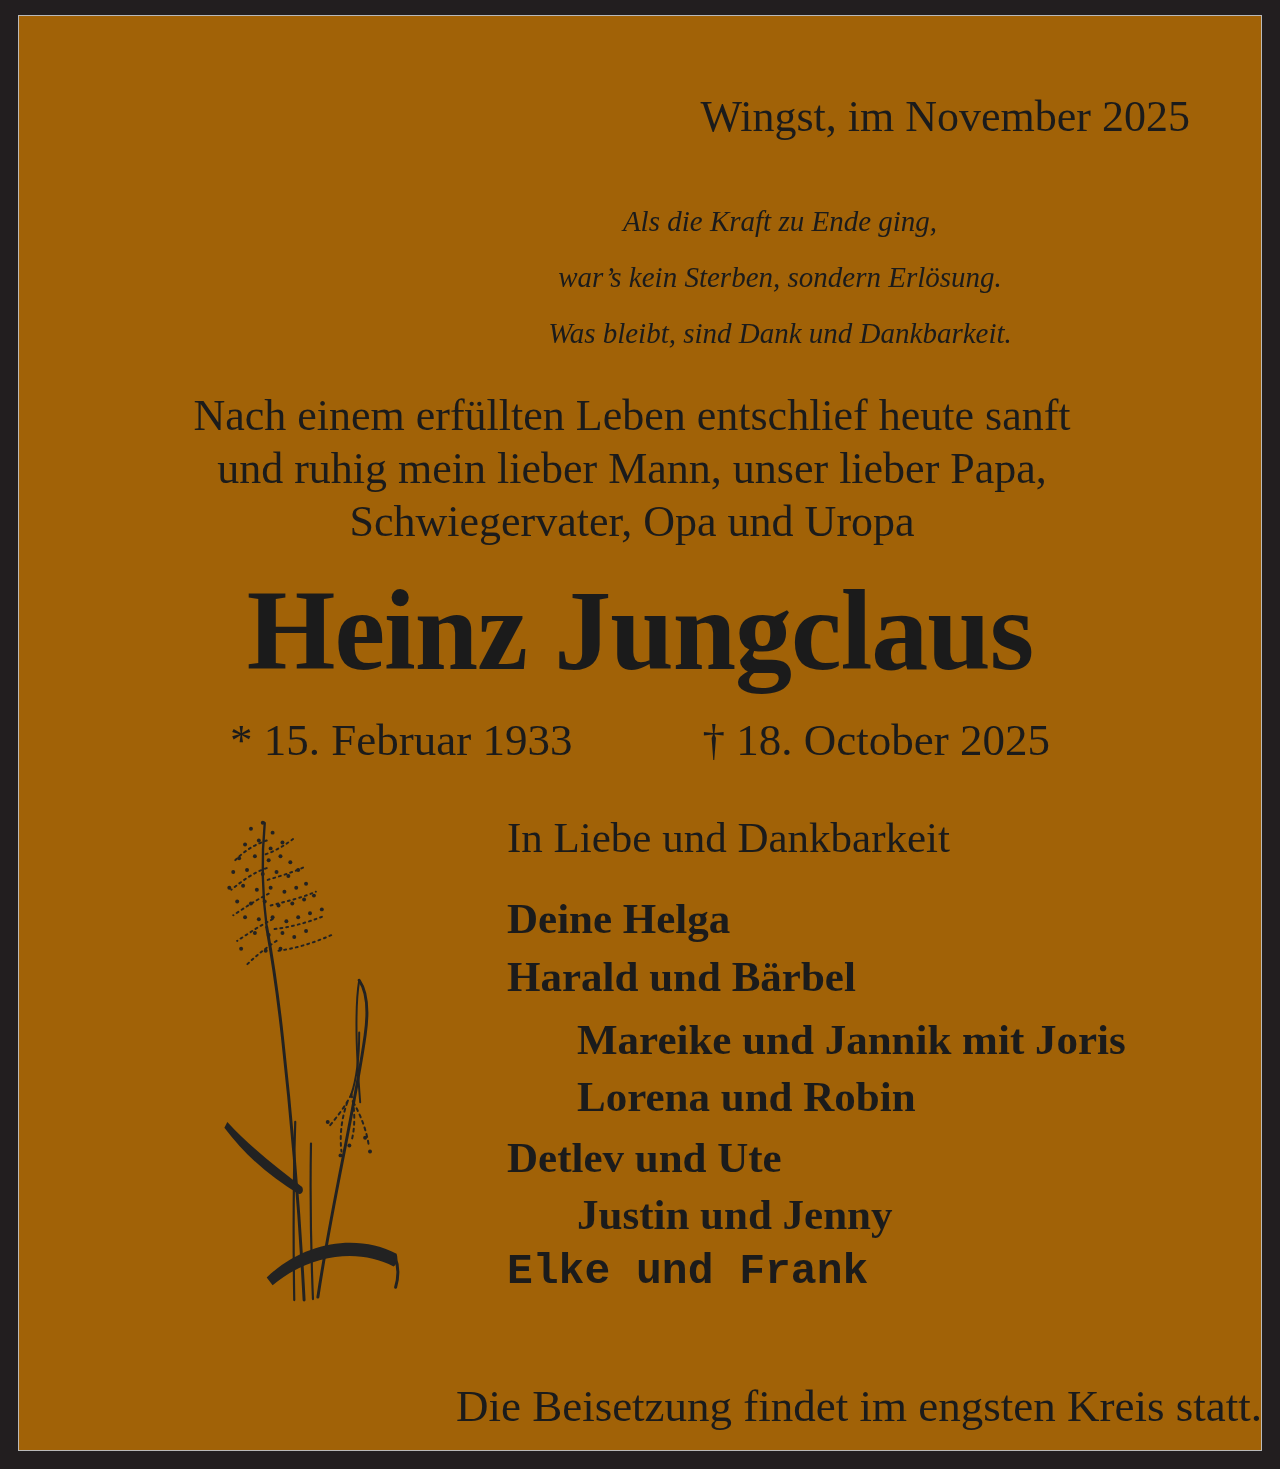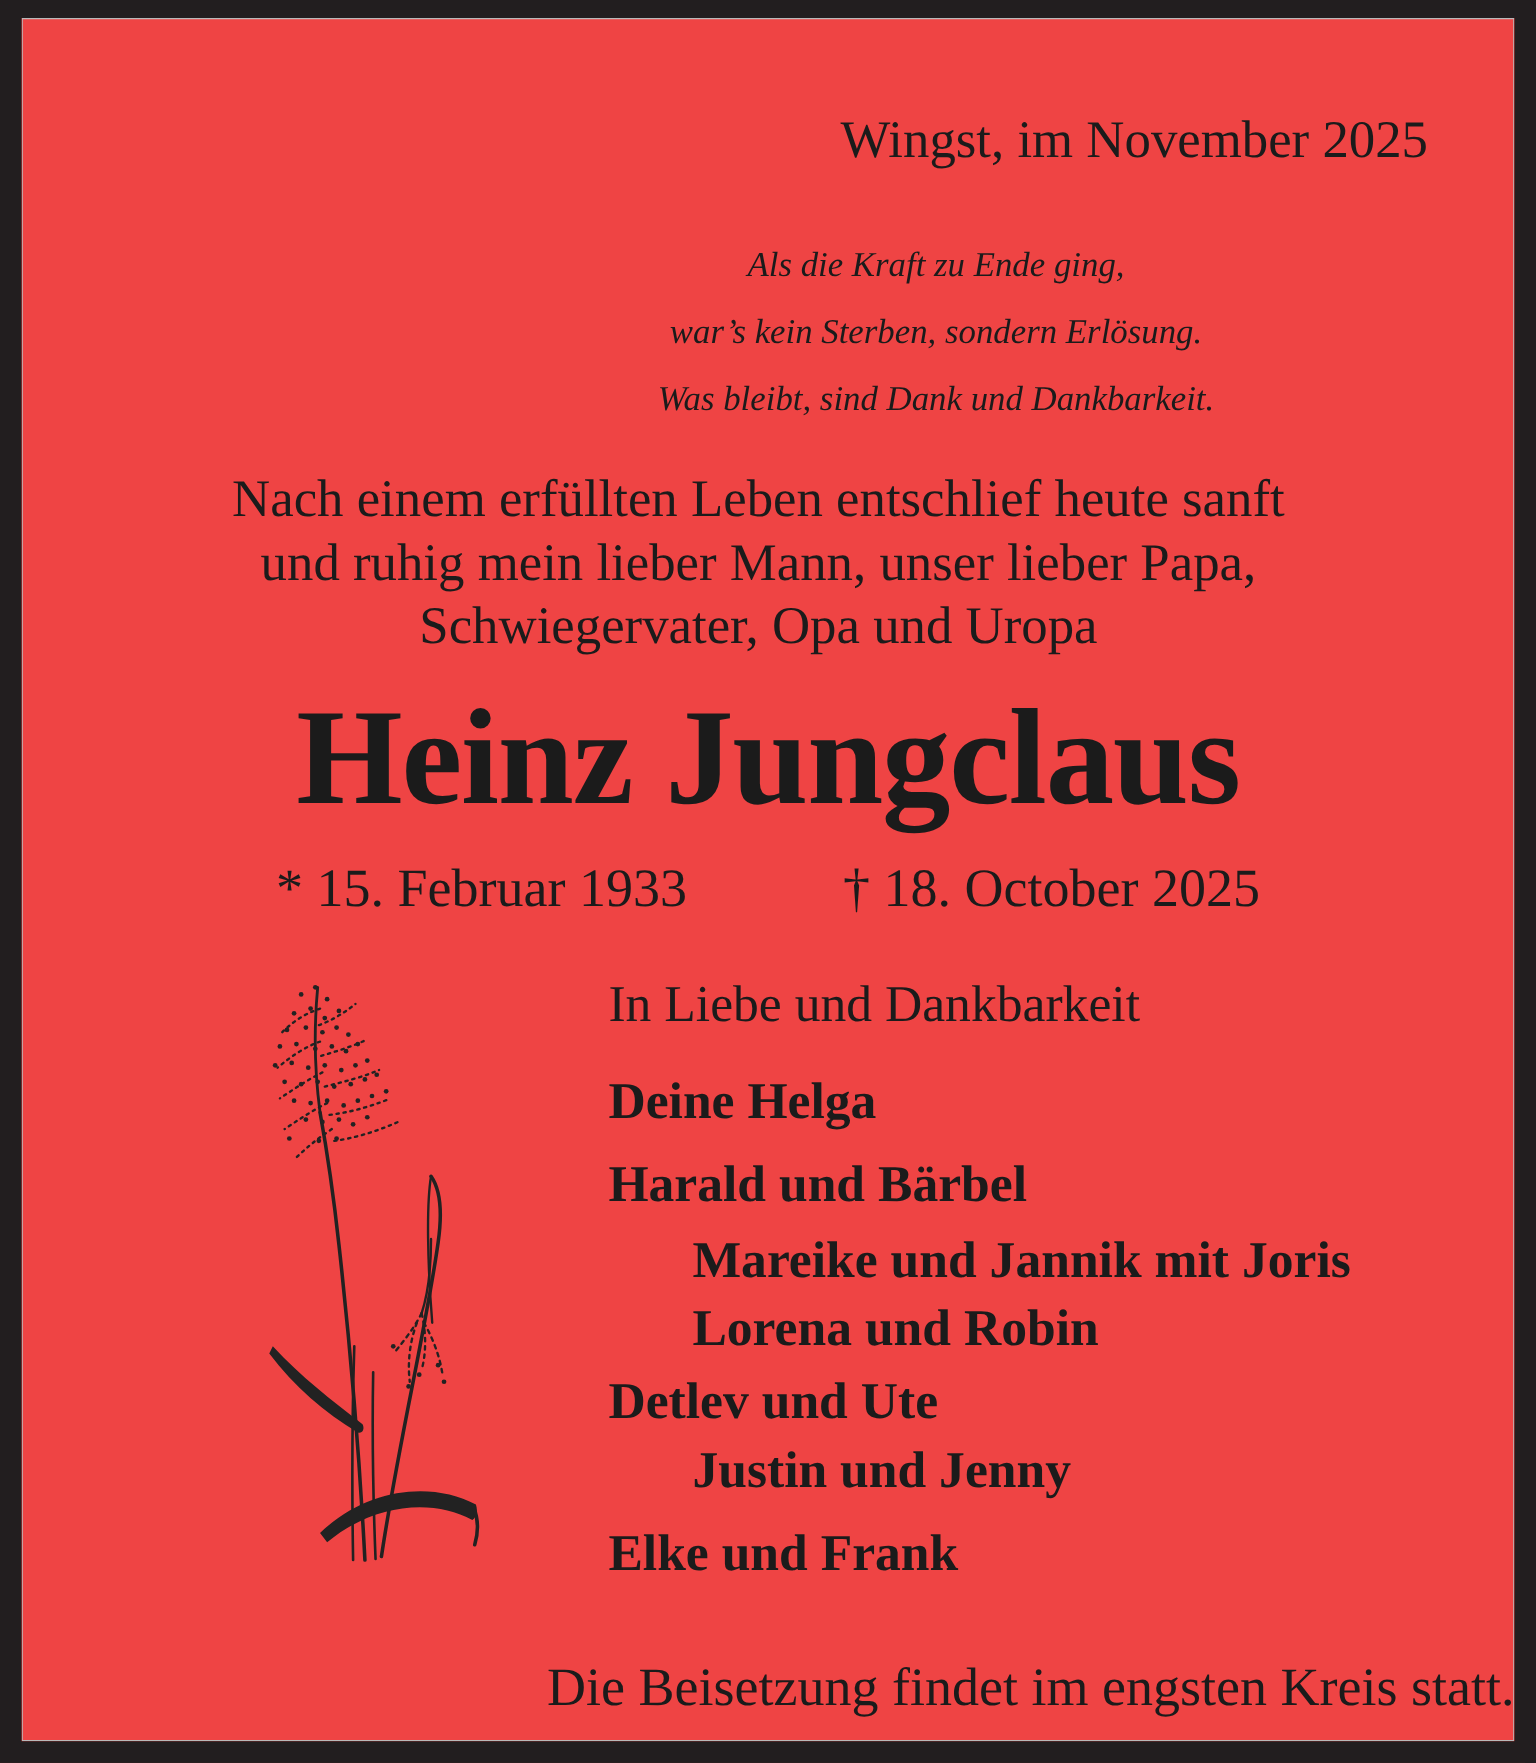--- a/index.html
+++ b/index.html
@@ -11,21 +11,21 @@
     position: relative;
     overflow: hidden;
   }
   .page {
     position: absolute; inset: 0;
     background: #221e1f;
   }
   .inner {
     position: absolute;
     top: 15px; left: 18px; right: 18px; bottom: 18px;
-    background: #ef4444;
+    background: #a16207;
     box-shadow: inset 0 0 0 1px #b9b9b9;
   }
   .dateline {
     position: absolute;
     top: 76px; right: 72px;
     font-size: 44px; line-height: 52px;
     white-space: nowrap;
   }
   .verse {
     position: absolute;
@@ -70,26 +70,26 @@
   }
   .mourners .line {
     display: block;
     line-height: 50px;
     white-space: nowrap;
   }
   .mourners .regular { font-weight: normal; margin: 0; }
   .mourners .bold { font-weight: bold; }
   .mourners .indent-1 { margin-left: 70px; }
   .m-helga   { margin-top: 31px; }
-  .m-harald  { margin-top: 19px; }
+  .m-harald  { margin-top: 8px; }
   .m-mareike { margin-top: 13px; }
   .m-lorena  { margin-top: 7px; }
   .m-detlev  { margin-top: 11px; }
   .m-justin  { margin-top: 7px; }
-  .m-elke    { margin-top: 19px; }
+  .m-elke    { margin-top: 7px; font-family: Liberation Mono, monospace; }
   .closing {
     position: absolute;
     top: 1364px; left: 0; right: 0;
     text-align: right;
     font-size: 45px; line-height: 54px;
   }
   svg .ln { fill: none; stroke: #222222; stroke-linecap: round; }
   svg .seed { fill: #222222; }
 </style>
 </head>

